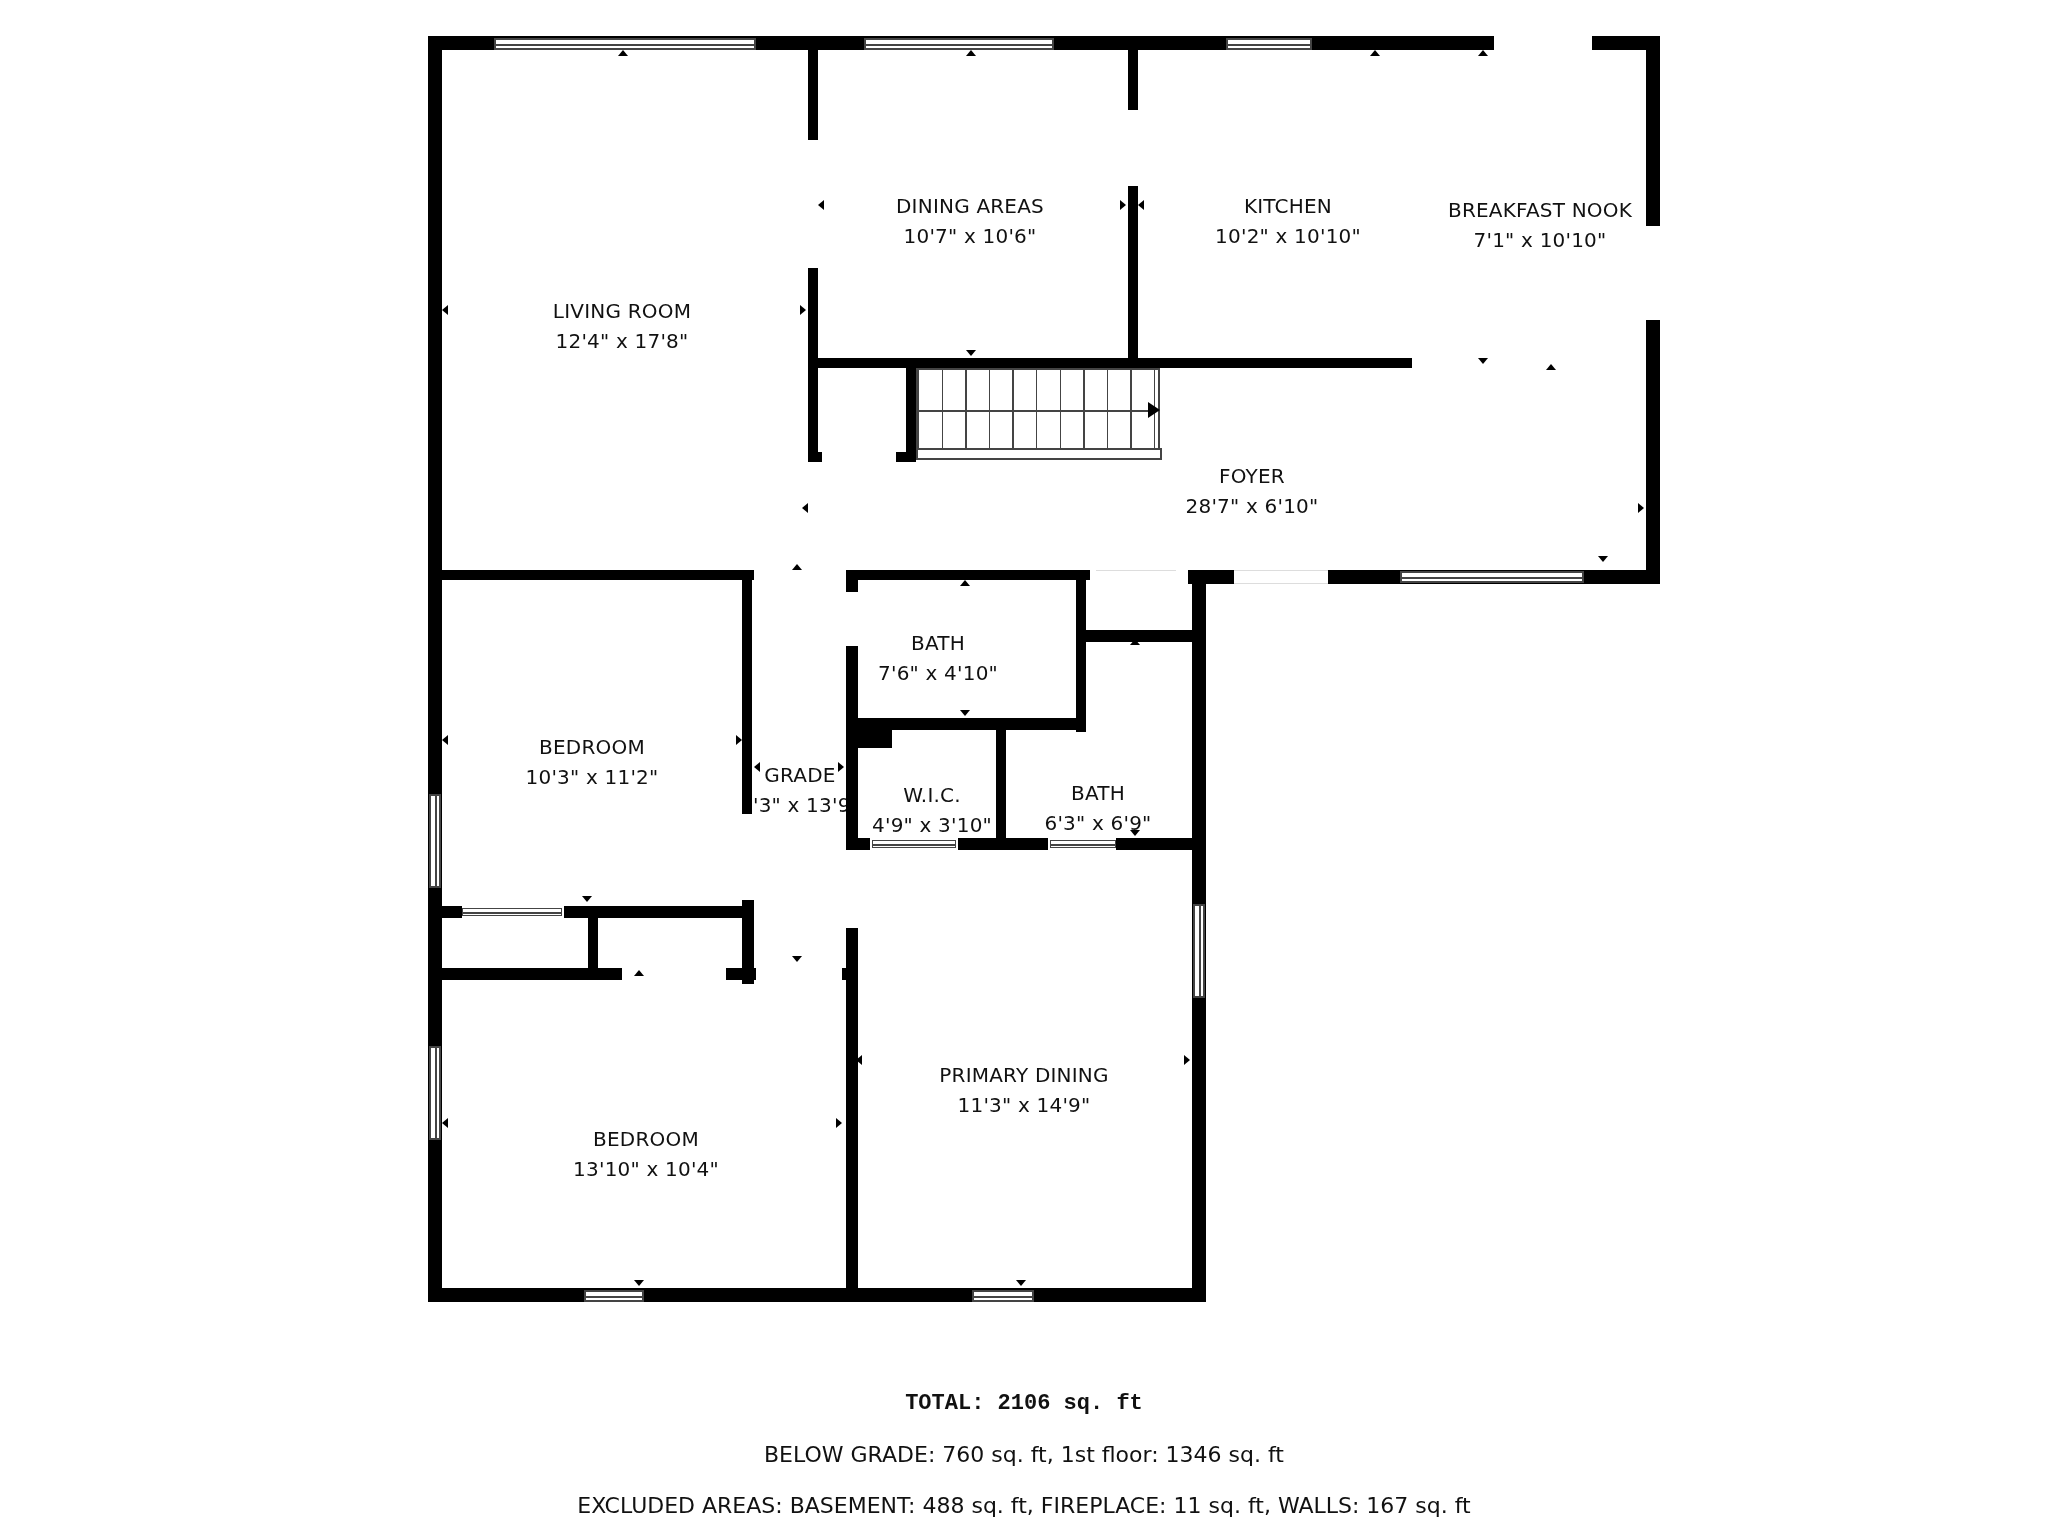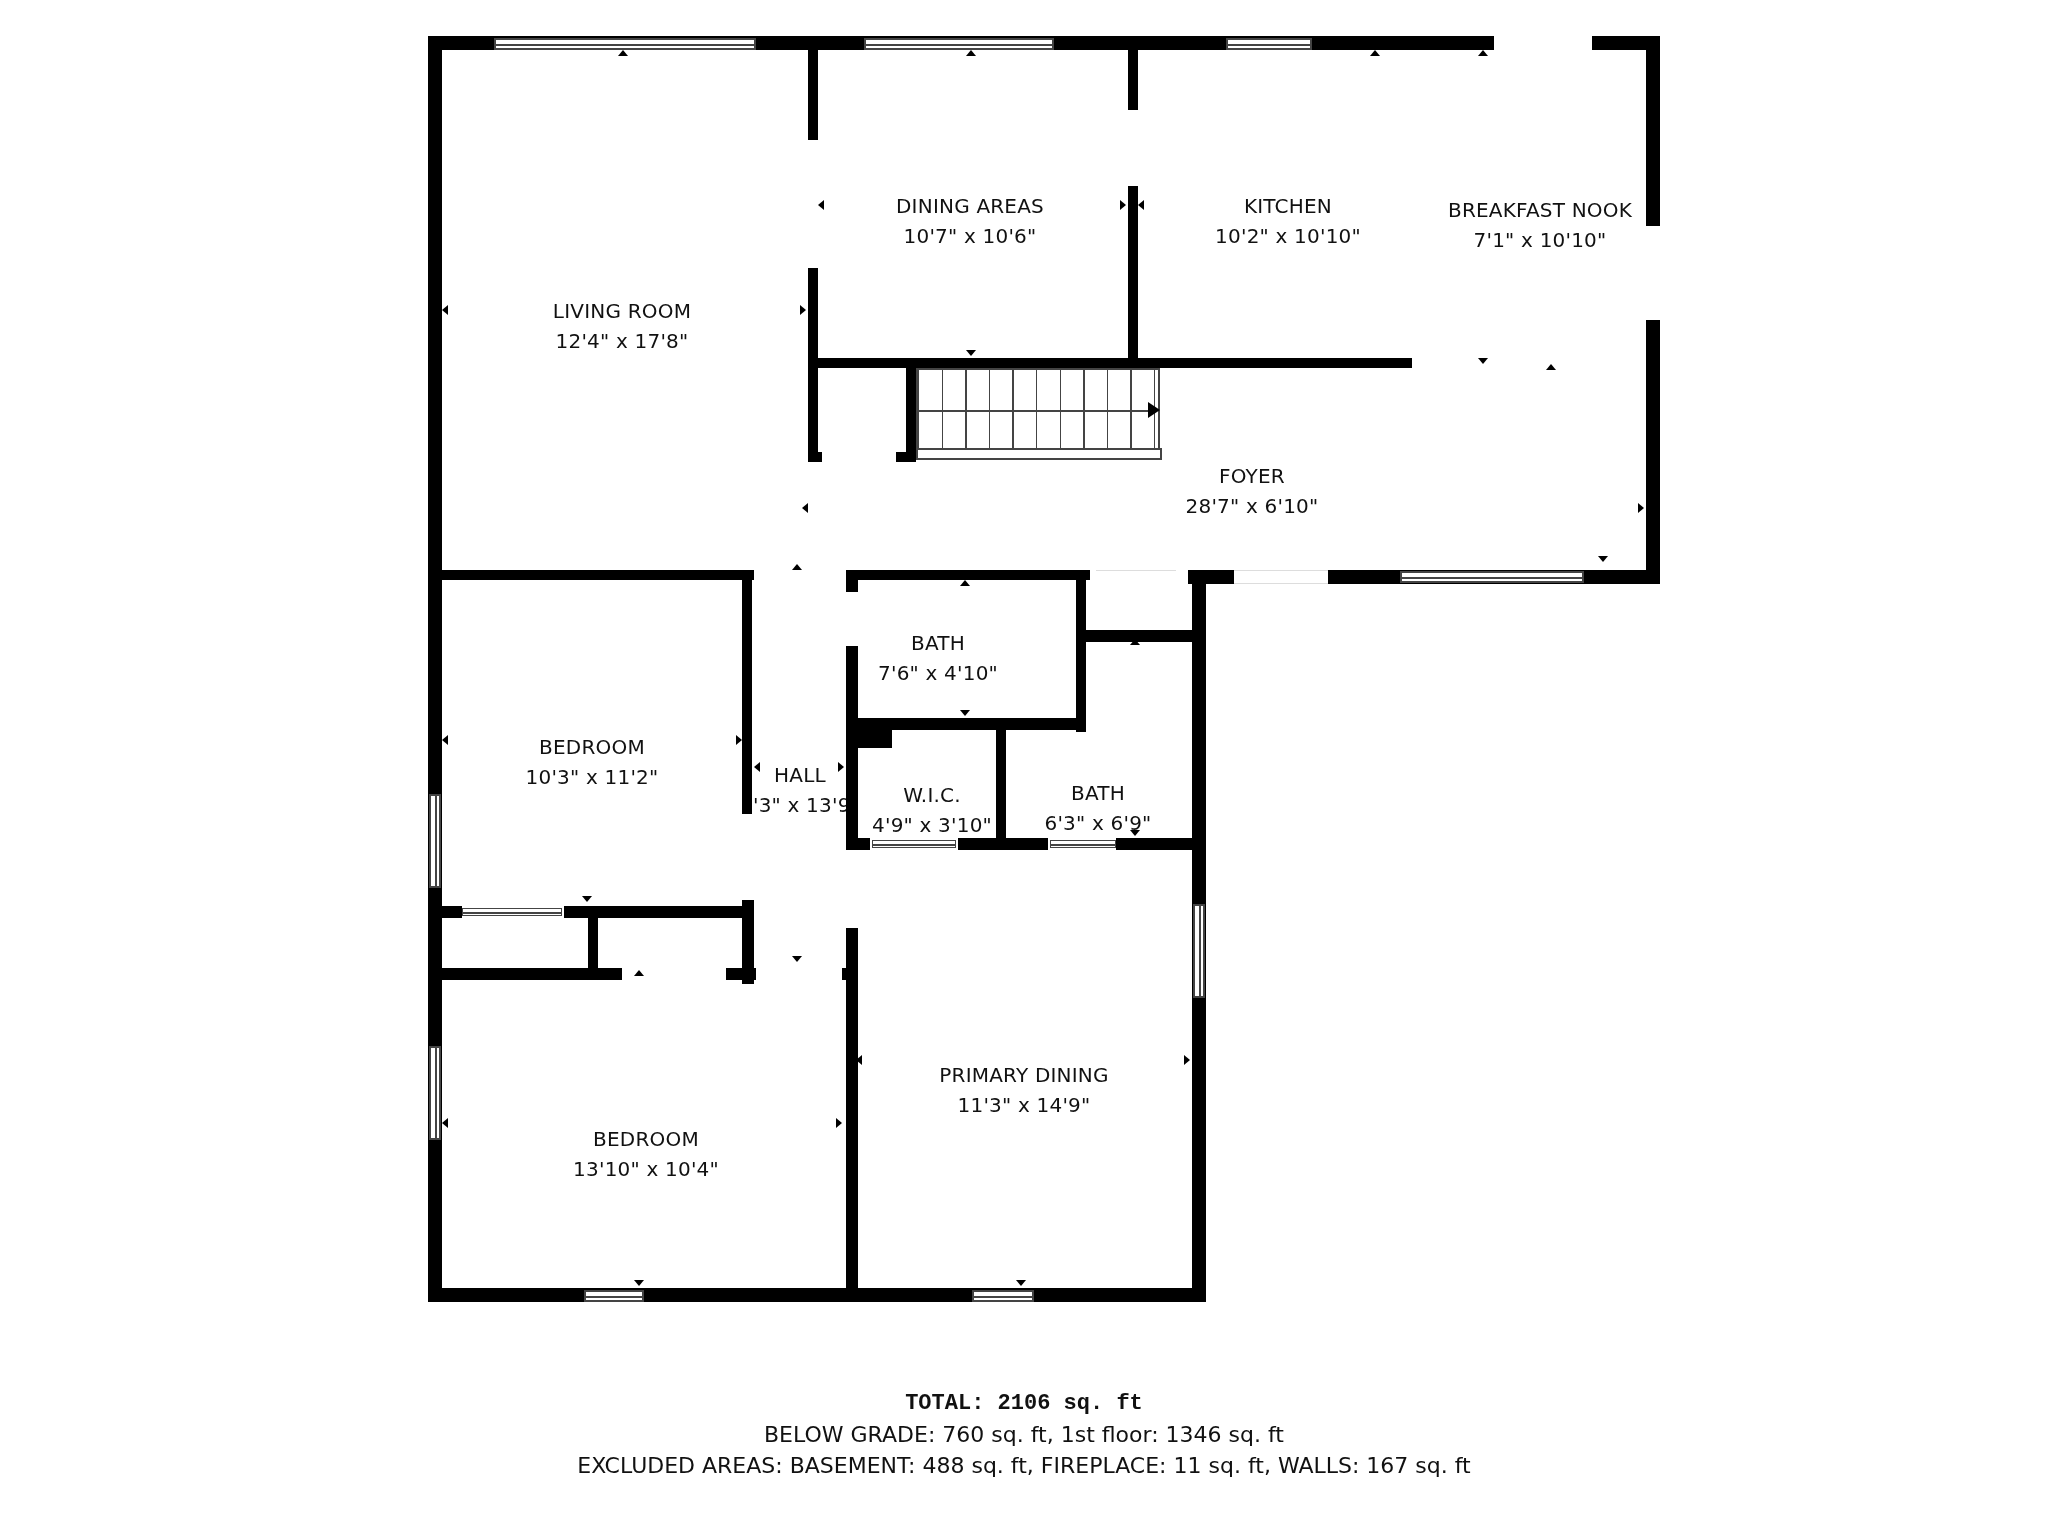--- a/index.html
+++ b/index.html
@@ -18,21 +18,21 @@
   .stairs .rail{position:absolute;left:0;right:8px;top:50%;border-top:2px solid #444;}
   .stairs .arrow{position:absolute;right:-2px;top:50%;margin-top:-8px;width:0;height:0;border-top:8px solid transparent;border-bottom:8px solid transparent;border-left:12px solid #000;}
   .stairs-landing{position:absolute;background:#fff;border:2px solid #444;box-sizing:border-box;}
   .marker{position:absolute;width:0;height:0;}
   .marker.up{border-left:5px solid transparent;border-right:5px solid transparent;border-bottom:6px solid #000;}
   .marker.down{border-left:5px solid transparent;border-right:5px solid transparent;border-top:6px solid #000;}
   .marker.left{border-top:5px solid transparent;border-bottom:5px solid transparent;border-right:6px solid #000;}
   .marker.right{border-top:5px solid transparent;border-bottom:5px solid transparent;border-left:6px solid #000;}
   #summary{position:absolute;left:0;width:2048px;top:1388px;text-align:center;}
   #summary .total{font-weight:bold;font-size:22px;line-height:31px;font-family:Liberation Mono, monospace;}
-  #summary .line{font-size:22px;line-height:31px;}
+  #summary .line{font-size:22px;line-height:31px;margin-top:20px;}
   #summary .credit{font-size:11px;color:#9a9a9a;margin-top:14px;letter-spacing:0.2px;}
 </style>
 </head>
 <body>
 
 <div id="plan">
 
   <div class="wall" style="left:428px;top:36px;width:380px;height:14px;"></div>
   <div class="wall" style="left:808px;top:36px;width:330px;height:14px;"></div>
   <div class="wall" style="left:1128px;top:36px;width:366px;height:14px;"></div>
@@ -166,21 +166,21 @@
   </div>
   <div class="room-label" style="left:1252px;top:461px;">
     <span class="room-name">FOYER</span>
     <span class="room-dim">28'7" x 6'10"</span>
   </div>
   <div class="room-label" style="left:592px;top:732px;">
     <span class="room-name">BEDROOM</span>
     <span class="room-dim">10'3" x 11'2"</span>
   </div>
   <div class="room-label" style="left:800px;top:760px;width:92px;overflow:hidden;">
-    <span class="room-name">HALL</span>
+    <span class="room-name">GRADE</span>
     <span class="room-dim" style="margin-left:-14px;margin-right:-14px;">3'3" x 13'9"</span>
   </div>
   <div class="room-label" style="left:938px;top:628px;">
     <span class="room-name">BATH</span>
     <span class="room-dim">7'6" x 4'10"</span>
   </div>
   <div class="room-label" style="left:932px;top:780px;">
     <span class="room-name">W.I.C.</span>
     <span class="room-dim">4'9" x 3'10"</span>
   </div>

